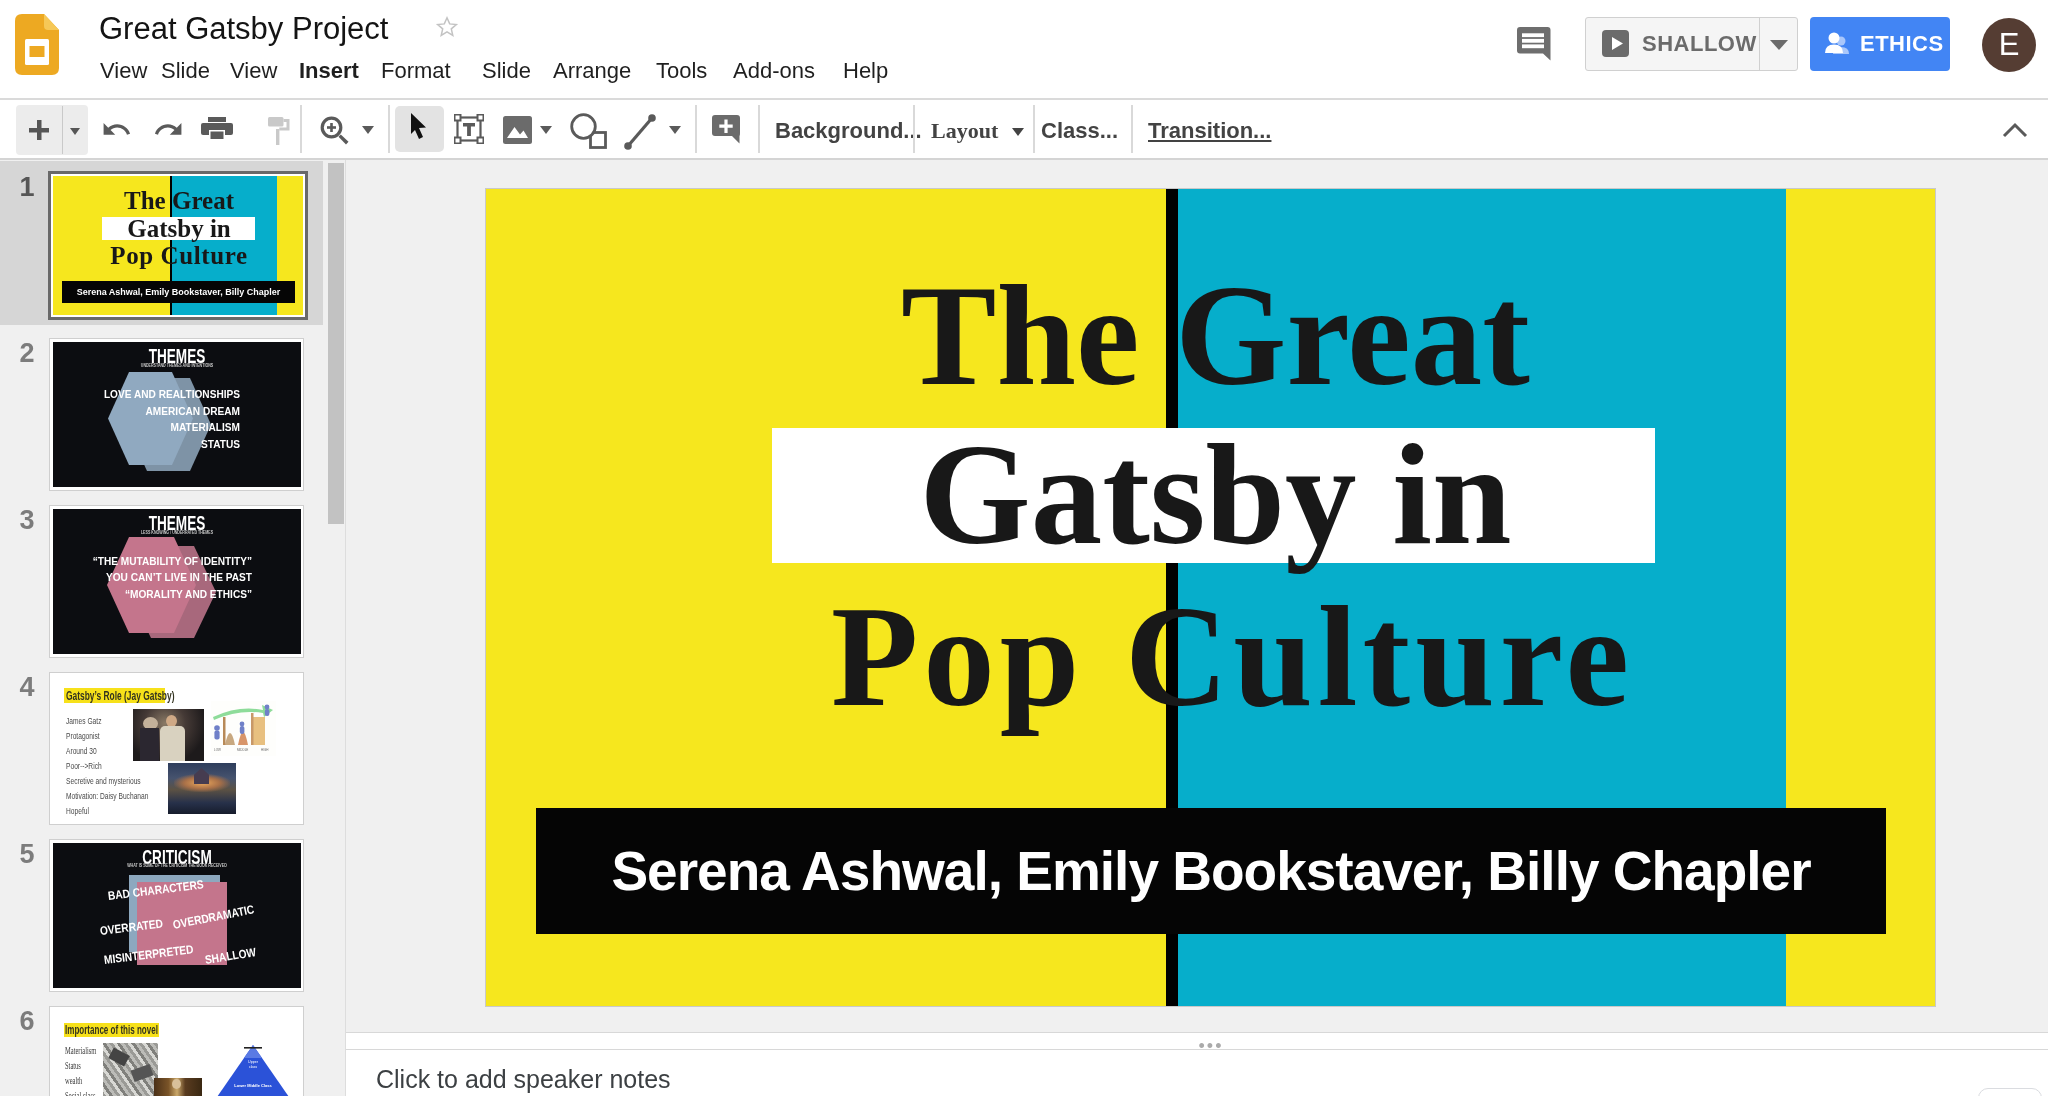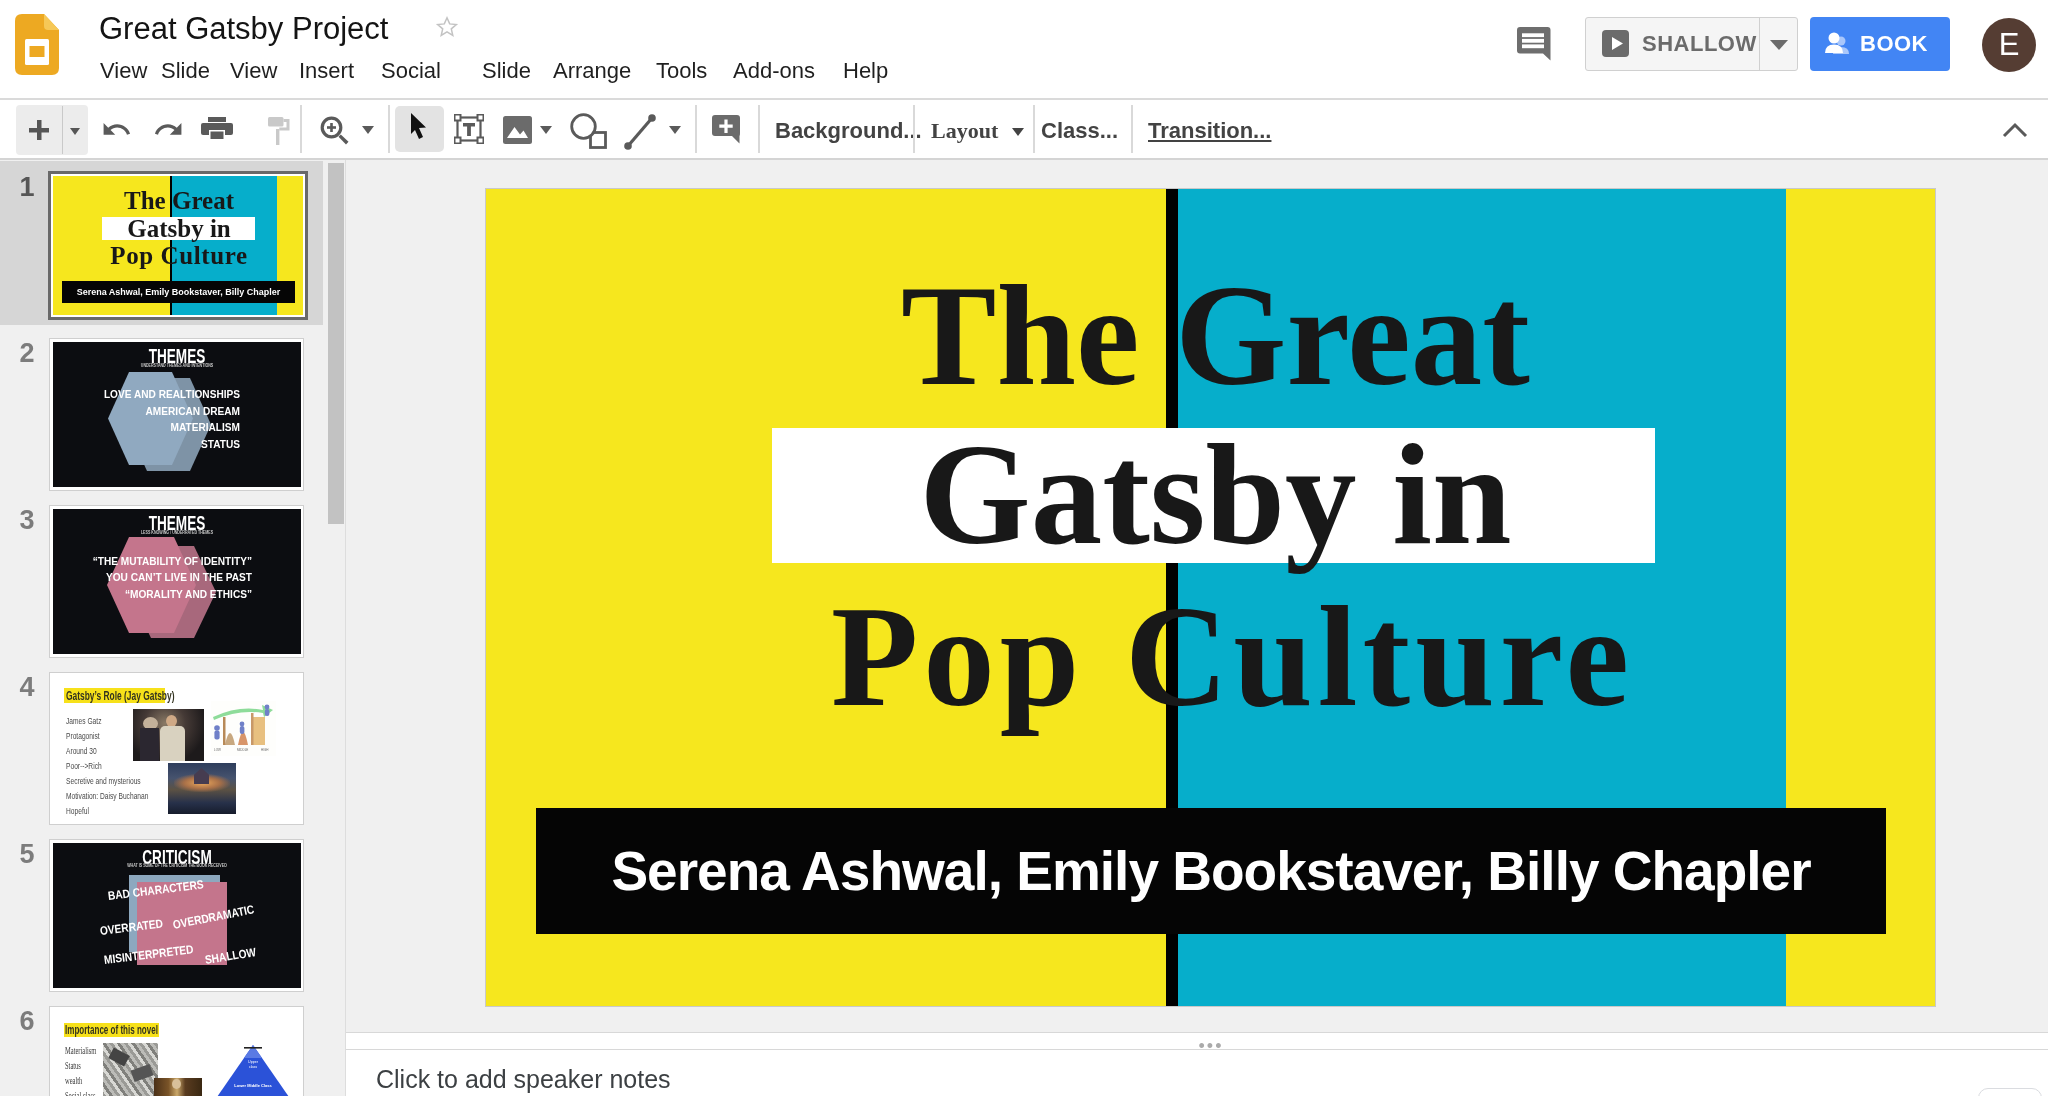--- a/index.html
+++ b/index.html
@@ -26,22 +26,22 @@
 
   <div class="abs" style="left:99px;top:11px;font-size:31px;color:#141414;">Great Gatsby Project</div>
 
   <svg class="abs" style="left:434px;top:14px;" width="26" height="26" viewBox="0 0 24 24">
     <path d="M12 3.5l2.47 5.64 6.13.55-4.64 4.06 1.37 6-5.33-3.18-5.33 3.18 1.37-6-4.64-4.06 6.13-.55z" fill="none" stroke="#c3c3c3" stroke-width="1.4"></path>
   </svg>
 
   <div class="menuitem" style="left:100px;">View</div>
   <div class="menuitem" style="left:161px;">Slide</div>
   <div class="menuitem" style="left:230px;">View</div>
-  <div class="menuitem" style="left:299px;">Insert</div>
-  <div class="menuitem" style="left:381px;">Social</div>
+  <div class="menuitem" style="left:299px;font-weight:bold;">Insert</div>
+  <div class="menuitem" style="left:381px;">Format</div>
   <div class="menuitem" style="left:482px;">Slide</div>
   <div class="menuitem" style="left:553px;">Arrange</div>
   <div class="menuitem" style="left:656px;">Tools</div>
   <div class="menuitem" style="left:733px;">Add-ons</div>
   <div class="menuitem" style="left:843px;">Help</div>
 
   <svg class="abs" style="left:1517px;top:27px;" width="34" height="34" viewBox="0 0 34 34">
     <path d="M3 0 Q0 0 0 3 L0 23.5 Q0 26.5 3 26.5 L26 26.5 L33.5 33.5 L33.5 3 Q33.5 0 30.5 0 Z" fill="#6e6e6e"></path>
     <rect x="5" y="6.3" width="22" height="3.8" fill="#fff"></rect>
     <rect x="5" y="11.9" width="22" height="3.8" fill="#fff"></rect>
@@ -59,21 +59,21 @@
       <path d="M0 0 L18 0 L9 10 Z" fill="#6b6b6b"></path>
     </svg>
 
   <div class="abs" style="left:1810px;top:17px;width:140px;height:54px;background:#4285f4;border-radius:4px;"></div>
   <svg class="abs" style="left:1822px;top:28px;" width="32" height="32" viewBox="0 0 32 32">
     <circle cx="19" cy="13" r="4.5" fill="#a9c7fb"></circle>
     <path d="M11 26 q0 -7 8 -7 q8 0 8 7 z" fill="#a9c7fb"></path>
     <circle cx="12" cy="10" r="5.5" fill="#fff"></circle>
     <path d="M3 25 q0 -8.5 9 -8.5 q9 0 9 8.5 z" fill="#fff"></path>
   </svg>
-  <div class="abs" style="left:1860px;top:31px;font-size:22px;font-weight:bold;color:#fff;letter-spacing:0.5px;">BOOK</div>
+  <div class="abs" style="left:1860px;top:31px;font-size:22px;font-weight:bold;color:#fff;letter-spacing:0.5px;">ETHICS</div>
 
   <div class="abs" style="left:1982px;top:18px;width:54px;height:54px;border-radius:50%;background:#553d33;color:#fff;font-size:31px;text-align:center;line-height:54px;">E</div>
 
   <div class="abs" style="left:0;top:98px;width:2048px;height:2px;background:#dadada;"></div>
 
   <div class="abs" style="left:0;top:100px;width:2048px;height:58px;background:#fff;"></div>
   <div class="abs" style="left:0;top:158px;width:2048px;height:2px;background:#d4d4d4;"></div>
 
   <div class="abs" style="left:16px;top:105px;width:72px;height:50px;background:#ececec;border-radius:4px;"></div>
   <div class="abs" style="left:62px;top:106px;width:1px;height:48px;background:#c9c9c9;"></div>

